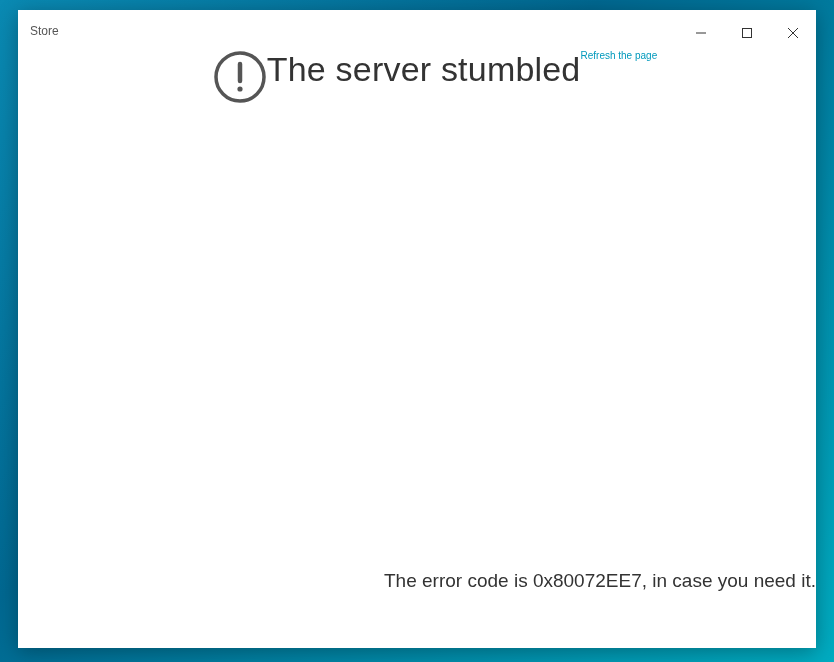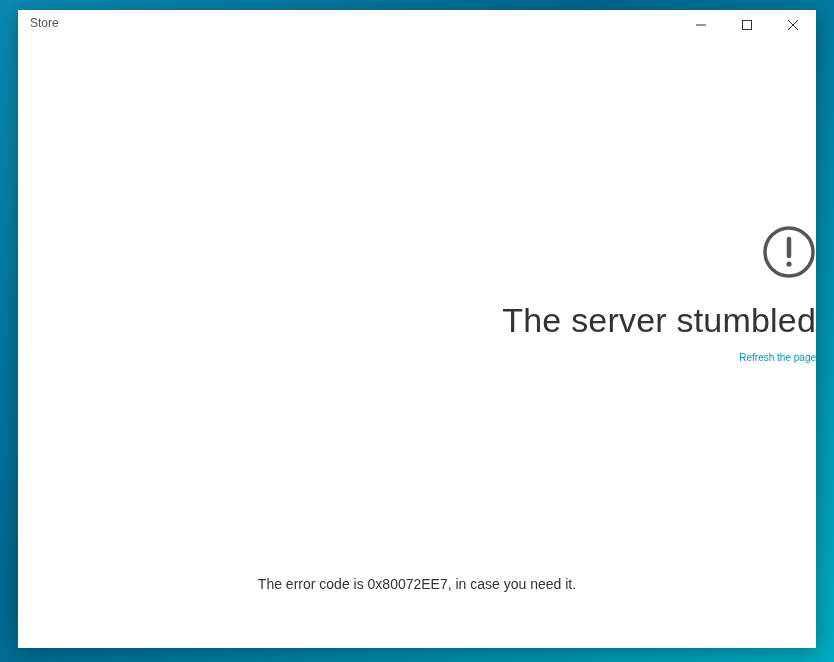--- a/index.html
+++ b/index.html
@@ -26,20 +26,21 @@
       display: flex;
       flex-direction: column;
     }
     .titlebar {
       height: 32px;
       display: flex;
       align-items: flex-start;
       padding-left: 12px;
       padding-top: 6px;
       position: relative;
+      margin-top: 8px;
     }
     .titlebar-title {
       font-size: 12px;
       color: #555;
       font-weight: 400;
     }
     .window-controls {
       position: absolute;
       right: 0;
       top: 0;
@@ -53,22 +54,22 @@
       justify-content: center;
       cursor: pointer;
     }
     .window-control svg {
       stroke: #333;
       fill: none;
     }
     .content {
       flex: 1;
       display: flex;
-      flex-direction: column;
-      align-items: flex-end;
+      flex-direction: row;
+      align-items: flex-start;
       justify-content: center;
       padding-bottom: 30px;
       position: relative;
       padding-left: 36px;
     }
     .error-icon {
       margin-bottom: 18px;
     }
     .error-icon svg {
       width: 54px;
@@ -91,23 +92,24 @@
       font-size: 10px;
       color: #0099bc;
       cursor: pointer;
       text-decoration: none;
     }
     .footer {
       text-align: center;
       padding-bottom: 42px;
     }
     .error-code {
-      font-size: 14px;
+      font-size: 19px;
       color: #333;
       margin-bottom: 14px;
+      text-align: right;
     }
     .cv-code {
       font-size: 13px;
       color: #333;
     }
   </style>
 </head>
 <body>
 
 <div class="window">

